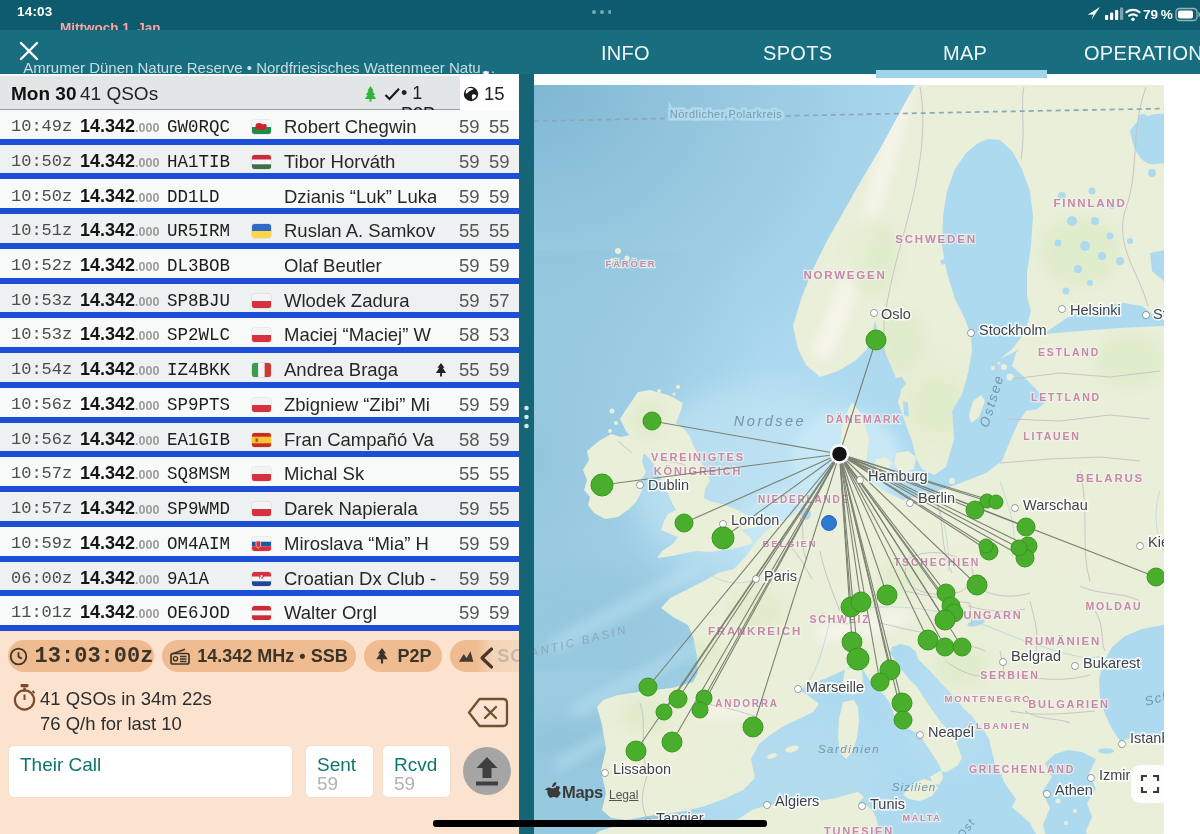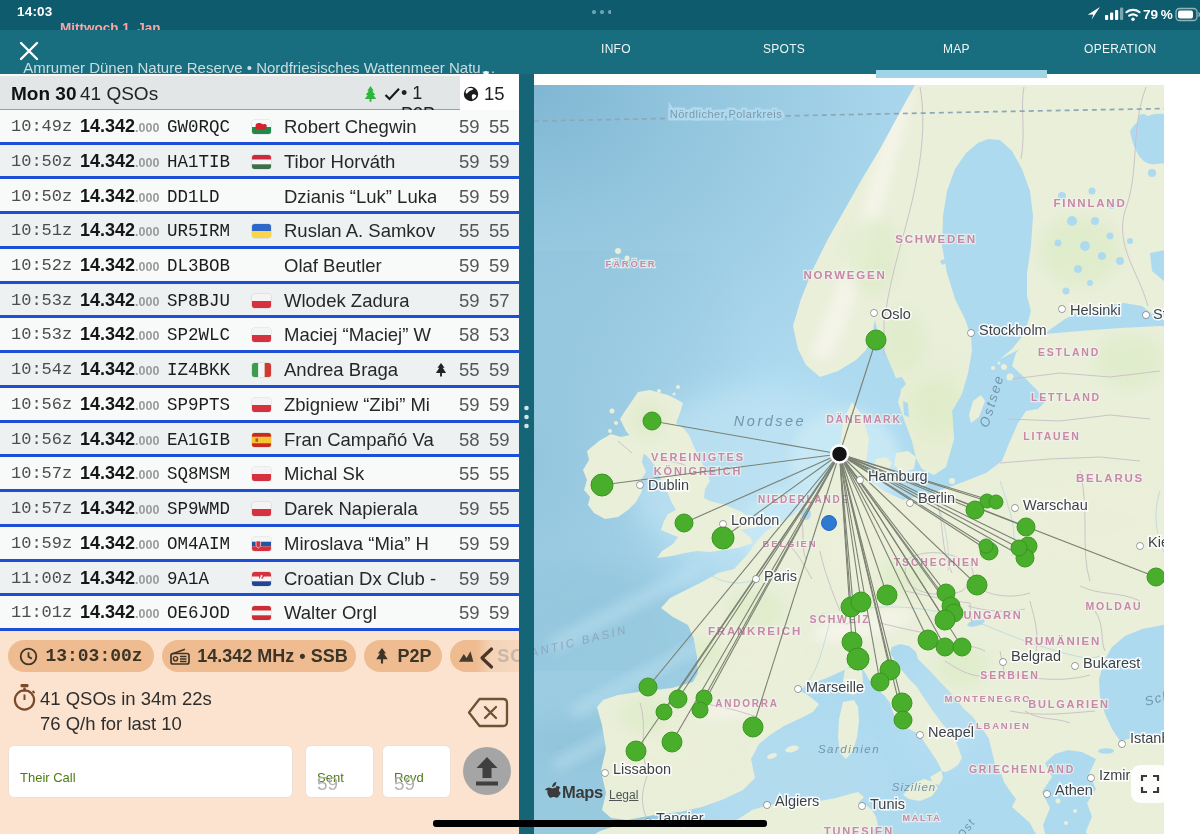--- a/index.html
+++ b/index.html
@@ -9,49 +9,49 @@
 #stime{position:absolute;left:17px;top:4px;font-size:13.5px;font-weight:bold;letter-spacing:.2px}
 #sdate{position:absolute;left:60px;top:20px;font-size:13.5px;font-weight:bold;color:#fca5a5}
 #sdots{position:absolute;left:591px;top:9px;width:20px;height:5px}
 #sright{position:absolute;left:1036px;top:0;height:30px;overflow:visible}
 
 #nav{position:absolute;left:0;top:30px;width:1200px;height:44px;background:#186e7e;color:#fff}
 #navx{position:absolute;left:19px;top:11px;width:20px;height:20px}
 #title{position:absolute;left:0;top:8px;width:519px;text-align:center;font-family:"Liberation Serif",serif;font-weight:bold;font-size:19.5px;color:#fff}
 #subtitle{position:absolute;left:0;top:59px;width:519px;text-align:center;font-size:15px;color:#c9dde2;white-space:nowrap}
 #navdots{position:absolute;left:483px;top:40px}
-.tab{position:absolute;top:12px;font-size:12px;color:#eef6f7;letter-spacing:.3px}
+.tab{position:absolute;top:12px;font-size:20px;color:#eef6f7;letter-spacing:.3px}
 #underline{position:absolute;left:876px;top:70px;width:171px;height:8px;background:#9fd5e6;z-index:30}
 
 #lhead{position:absolute;left:0;top:74px;width:460px;height:36px;background:#e3e6e7;border-top:2px solid #f6f8f8;border-bottom:1px solid #9aa0a2}
 #lhead .h1{position:absolute;left:11px;top:7px;font-size:19px;font-weight:bold;color:#111}
 #lhead .h2{position:absolute;left:80px;top:7px;font-size:19px;color:#222}
 #lhead .hic{position:absolute;top:9px}
-.row{position:absolute;left:0;width:519px;height:34.73px;border-bottom:3px solid #1d4ed8}
+.row{position:absolute;left:0;width:519px;height:34.73px;border-bottom:6px solid #1d4ed8}
 .row span{position:absolute;top:6px;white-space:nowrap}
 .rtime{left:11px;font-family:"Liberation Mono",monospace;font-size:17px;color:#4d4d4d;top:7px!important}
 .rfreq{left:80px;font-size:18px;font-weight:bold;color:#161616}
 .rk{position:static!important;font-size:12.5px;color:#9a9a9a;font-weight:bold}
 .rcall{left:167px;font-family:Liberation Mono, monospace;font-size:17.5px;color:#1c1c1c;top:7px!important}
 .flag{left:252px;top:10px!important;position:absolute;width:19px;height:14px;border-radius:2.5px;overflow:hidden;box-shadow:0 0 0 .5px rgba(0,0,0,.12)}
 .rname{left:284px;font-size:18.5px;color:#272727;max-width:152px;overflow:hidden}
 .rtree{left:434px;top:10px!important}
 .rs1{left:459px;font-size:18.5px;color:#555}
 .rs2{left:489px;font-size:18.5px;color:#555}
 
 #panel{position:absolute;left:0;top:631px;width:519px;height:203px;background:#fbe3cf}
 .pill{position:absolute;top:640px;height:32px;background:#eebc90;border-radius:16px;color:#3d3428;font-size:18px;display:flex;align-items:center;justify-content:center;gap:7px;font-weight:bold}
 #pill1{left:8px;width:146px}
 #pill2{left:162px;width:194px}
 #pill3{left:364px;width:78px}
 #pill4{left:450px;width:100px;justify-content:flex-start;background:linear-gradient(90deg,#eebc90 0px,#eebc90 26px,#f4d4b8 42px,#f7ddc6 100%)}
 #qline1{position:absolute;left:40px;top:688px;font-size:18.5px;color:#2e2e2e}
 #qline2{position:absolute;left:40px;top:713px;font-size:18.5px;color:#2e2e2e}
 .ibox{position:absolute;top:745px;background:#fff;border-radius:6px;border:1px solid #f0ded0}
-.ilabel{position:absolute;left:11px;top:24px;font-size:13px;color:#4d7c0f}
+.ilabel{position:absolute;left:11px;top:8px;font-size:19px;color:#0f766e}
 .iph{position:absolute;left:11px;top:27px;font-size:19px;color:#b2b2b2}
 #upload{position:absolute;left:463px;top:747px;width:48px;height:48px;border-radius:50%;background:#a5a5a5}
 
 #divider{position:absolute;left:519px;top:74px;width:15px;height:760px;background:#156577}
 
 #map{position:absolute;left:534px;top:85px;width:630px;height:760px;background:#eab308;overflow:hidden}
 #attrib{position:absolute;left:545px;top:781px;z-index:20;color:#3a3a3a}
 #legal{position:absolute;left:609px;top:788px;z-index:20;font-size:12px;color:#4f565a;text-decoration:underline}
 #fsbtn{position:absolute;left:1131px;top:765px;width:38px;height:38px;background:rgba(255,255,255,.95);border-radius:9px;z-index:20}
 #homebar{position:absolute;left:433px;top:820px;width:334px;height:7px;border-radius:3px;background:#000;z-index:40}
@@ -269,21 +269,21 @@
         <rect width="19" height="4.7" fill="#f5f5f5"></rect>
         <rect y="4.7" width="19" height="4.6" fill="#1c59a5"></rect>
         <rect y="9.3" width="19" height="4.7" fill="#d7303e"></rect>
         <path d="M4,4 h4.6 v4.2 c0,1.8 -2.3,2.8 -2.3,2.8 c0,0 -2.3,-1 -2.3,-2.8 Z" fill="#d7303e" stroke="#f0f0f0" stroke-width="0.7"></path>
       </svg></span>
     <span class="rname">Miroslava “Mia” H</span>
     <span class="rs1">59</span>
     <span class="rs2">59</span>
   </div>
 <div class="row" style="top:561.5px;background:#eef1f1">
-    <span class="rtime">11:00z</span>
+    <span class="rtime">06:00z</span>
     <span class="rfreq">14.342<span class="rk">.000</span></span>
     <span class="rcall">9A1A</span>
     <span class="flag"><svg width="19" height="14" viewBox="0 0 19 14">
         <rect width="19" height="4.7" fill="#d7303e"></rect>
         <rect y="4.7" width="19" height="4.6" fill="#f5f5f5"></rect>
         <rect y="9.3" width="19" height="4.7" fill="#20469c"></rect>
         <g>
           <rect x="7" y="3.2" width="1.7" height="1.7" fill="#d7303e"></rect>
           <rect x="10.4" y="3.2" width="1.7" height="1.7" fill="#d7303e"></rect>
           <rect x="8.7" y="3.2" width="1.7" height="1.7" fill="#fff"></rect>
@@ -308,21 +308,21 @@
     <span class="rname">Walter Orgl</span>
     <span class="rs1">59</span>
     <span class="rs2">59</span>
   </div>
 <div id="panel"></div>
 <div class="pill" id="pill1">
  <svg width="19" height="19" viewBox="0 0 19 19">
       <circle cx="9.5" cy="9.5" r="7.8" fill="none" stroke="#3d3428" stroke-width="1.8"></circle>
       <path d="M9.5,5.2 V9.7 L12.8,11.6" stroke="#3d3428" stroke-width="1.8" fill="none"></path>
     </svg>
- <span style="font-family:'Liberation Mono',monospace;font-size:18px;font-weight:bold">13:03:00z</span>
+ <span style="font-family:'Liberation Mono',monospace;font-size:22px;font-weight:bold">13:03:00z</span>
 </div>
 <div class="pill" id="pill2">
  <svg width="20" height="17" viewBox="0 0 20 17">
       <path d="M2,6 L15,1.2" stroke="#3d3428" stroke-width="1.6" fill="none"></path>
       <rect x="1" y="5.5" width="18" height="10.5" rx="2" fill="none" stroke="#3d3428" stroke-width="1.7"></rect>
       <circle cx="5.5" cy="10.7" r="2.1" fill="none" stroke="#3d3428" stroke-width="1.4"></circle>
       <path d="M10,8.5 H16.5 M10,11 H16.5 M10,13.5 H16.5" stroke="#3d3428" stroke-width="1.3"></path>
     </svg>
  <span>14.342 MHz • SSB</span>
 </div>

